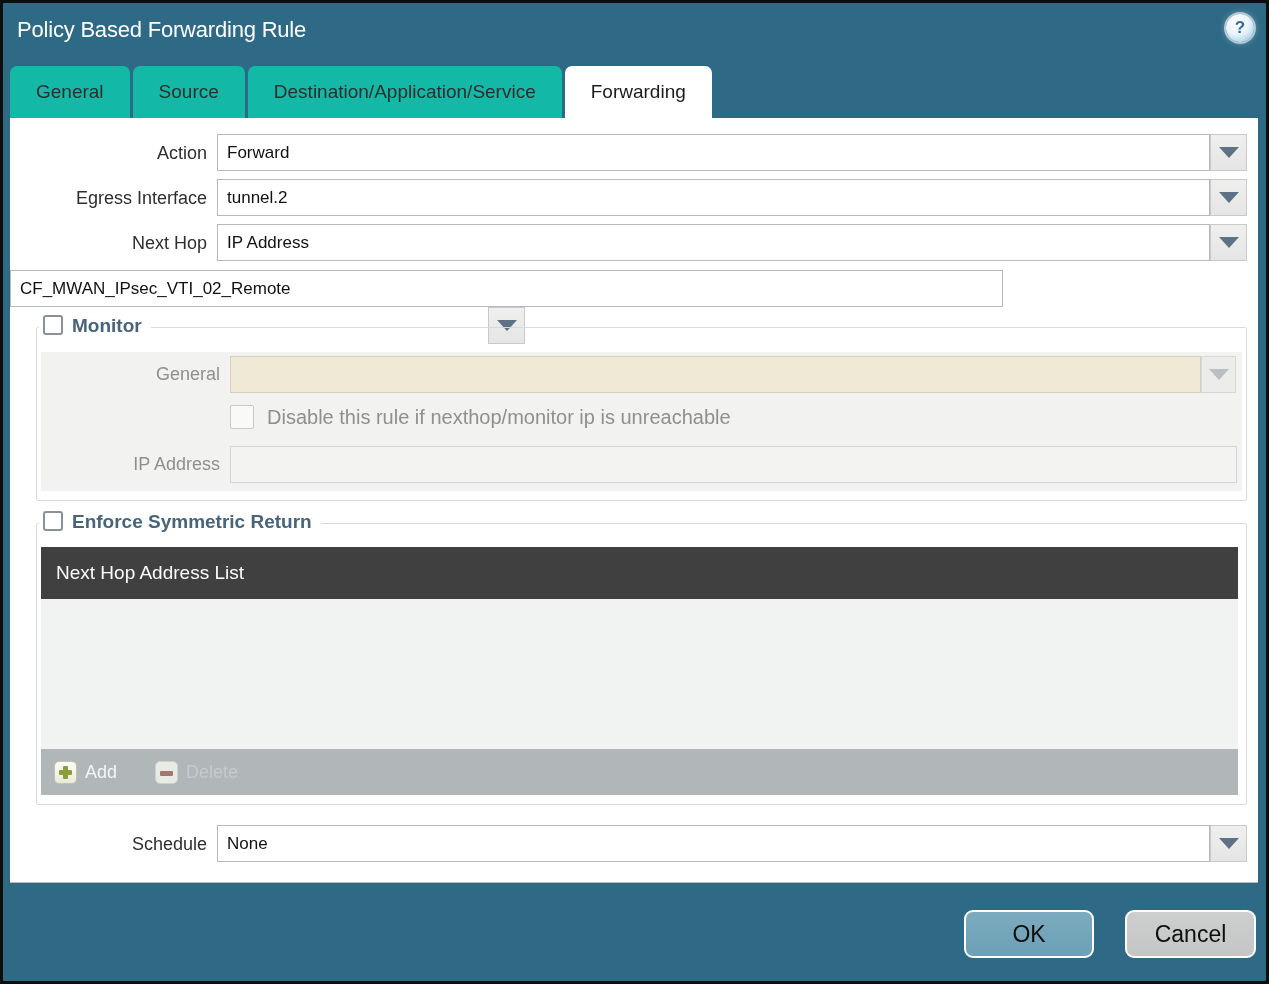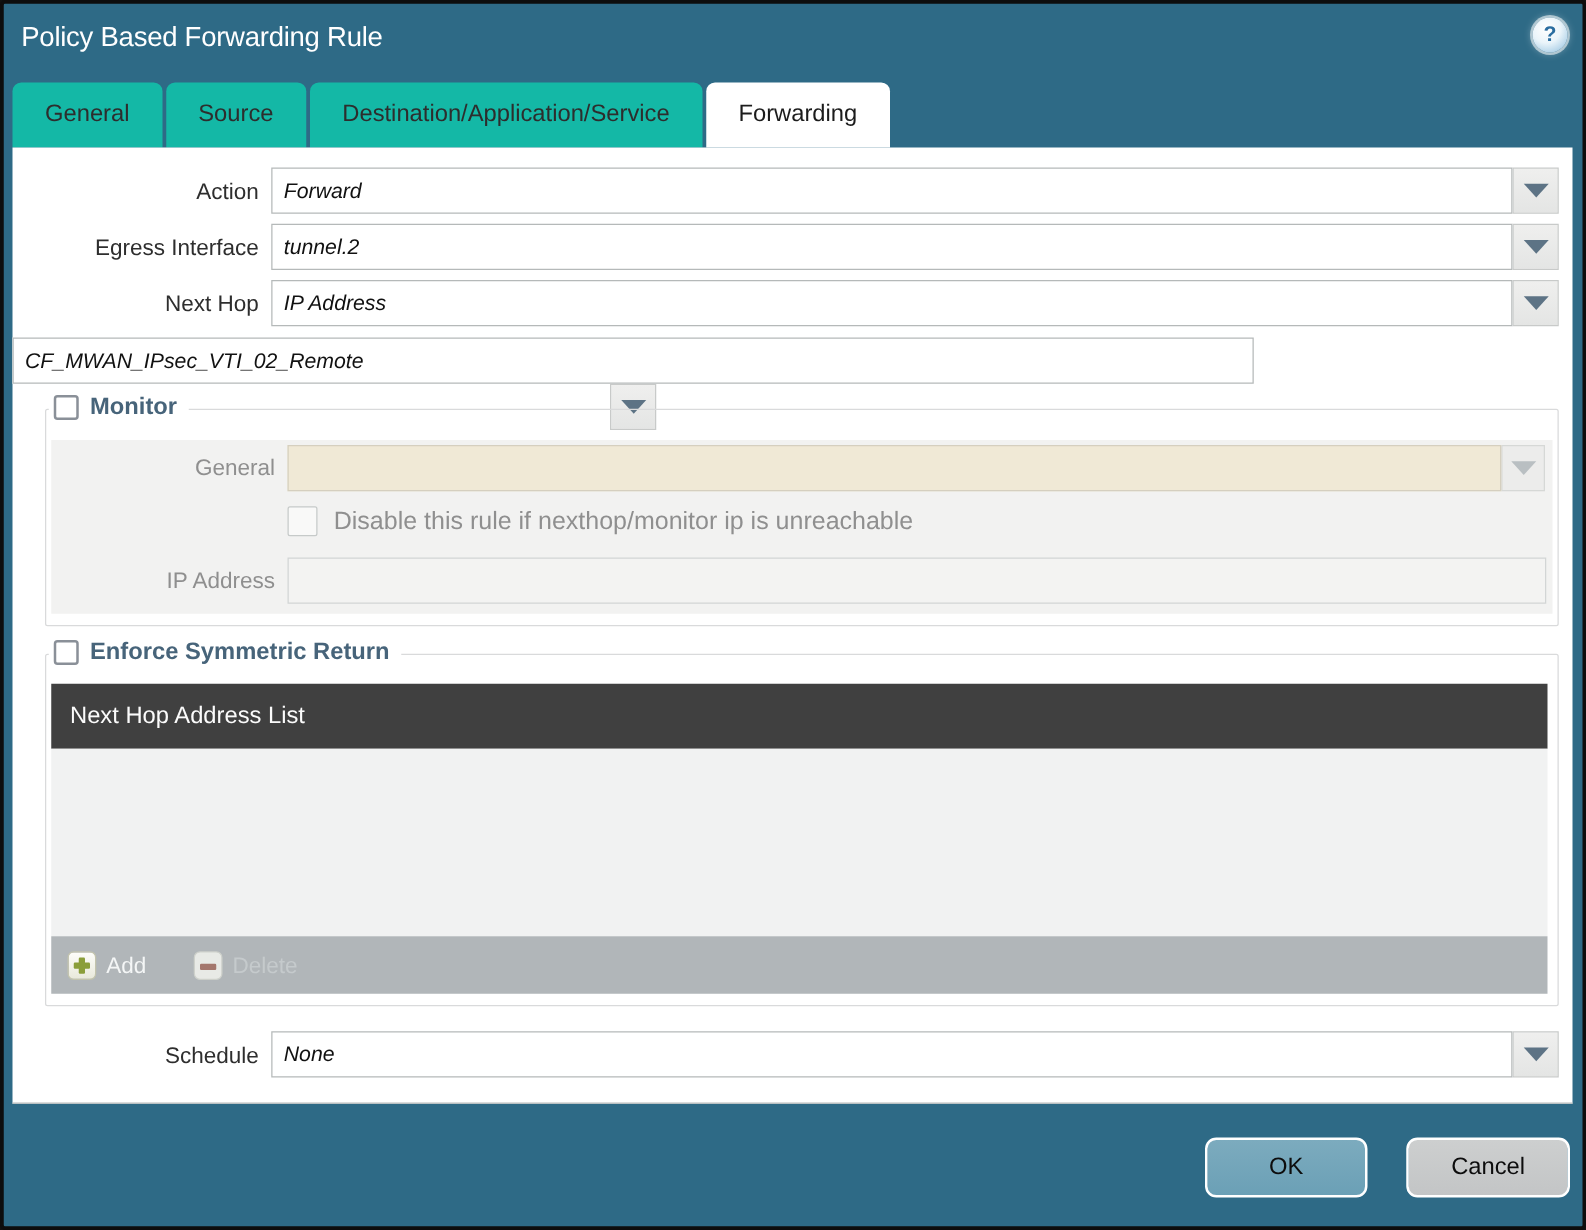--- a/index.html
+++ b/index.html
@@ -46,40 +46,40 @@
   .row { position: absolute; left: 0; display: flex; align-items: center; }
   .lbl {
     width: 197px; margin-right: 10px; text-align: right;
     font-size: 18px; color: #2e2e2e; line-height: 36px; white-space: nowrap;
   }
   .combo {
     position: relative; height: 37px; background: #fff;
     border: 1px solid #b5b9b9; font-size: 17px; color: #111;
     line-height: 35px; padding-left: 9px; overflow: hidden; white-space: nowrap;
   }
-  .w-main { width: 993px; font-style: italic; }
+  .w-main { width: 993px; }
   .dd {
     width: 37px; height: 37px; margin-left: 0px;
     background: linear-gradient(#efefee, #e4e5e4);
     border: 1px solid #c8cac9;
     display: flex; align-items: center; justify-content: center; cursor: pointer;
   }
   .tri {
     width: 0; height: 0;
     border-left: 10px solid transparent; border-right: 10px solid transparent;
     border-top: 11px solid #5d7385;
   }
   .dd.dis { background: #ececeb; border-color: #d6d8d6; cursor: default; }
   .dd.dis .tri { border-top-color: #b9bfc2; }
   
   .fieldset { position: absolute; border: 1px solid #d9dadb; border-radius: 2px; }
   .legend {
     position: absolute; top: -13px; left: 2px;
     background: #fff; padding: 0 9px 0 4px;
-    display: flex; align-items: center; gap: 9px;
+    display: flex; gap: 9px;
     font-size: 19px; font-weight: bold; color: #47647a; white-space: nowrap;
   }
   .cb {
     width: 20px; height: 20px; background: #fff;
     border: 2px solid #8a9098; border-radius: 3px; cursor: pointer;
   }
   .cb.dis {
     width: 24px; height: 24px; border: 1px solid #c6cac9;
     background: #f9f9f8; border-radius: 2px; cursor: default;
   }
@@ -116,21 +116,21 @@
     background: #e8eae6; border: 1px solid #ced1cb;
   }
   .minus-icon::before { content:""; position:absolute; left:4px; top:9px; width:13px; height:5px; background:#a4776d; border-radius:1px; }
   .tool-label { font-size: 18px; color: #f4f6f6; }
   .tool-label.dis { color: #c5cacc; }
   
   .btn {
     position: absolute; top: 907px; height: 48px;
     border: 2px solid #fff; border-radius: 9px;
     display: flex; align-items: center; justify-content: center;
-    font-size: 19px; color: #0d0d0d; cursor: pointer;
+    font-size: 23px; color: #0d0d0d; cursor: pointer;
   }
   .btn-ok { left: 961px; width: 130px; background: linear-gradient(#7cabbe, #6ba0b6); }
   .btn-cancel { left: 1112px; width: 131px; background: linear-gradient(#cdcfcf, #c3c5c6); margin-left: 10px; }
 </style>
 </head>
 <body>
 
 <div class="dialog">
 
   <div class="title">Policy Based Forwarding Rule</div>

